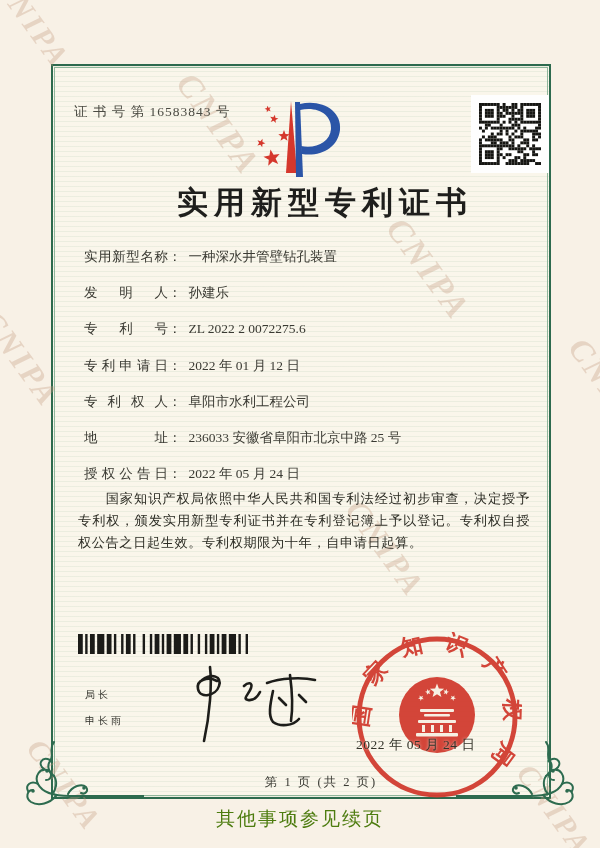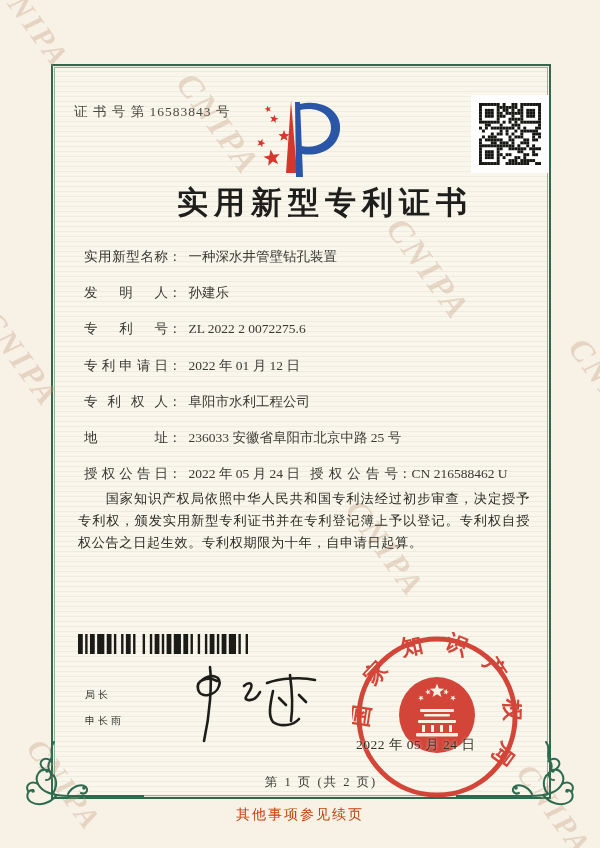--- a/index.html
+++ b/index.html
@@ -75,21 +75,21 @@
     text-shadow:0 0 3px rgba(250,246,236,0.85);
   }
   .pageno{
     left:51px;top:774px;width:540px;text-align:center;z-index:2;
     font-size:12.5px;color:#3a3a33;letter-spacing:2px;
   }
   .flourish{z-index:4;}
   .flourish.right{transform:scaleX(-1);}
   .footnote{
     left:0;top:806px;width:600px;text-align:center;z-index:2;
-    font-size:14px;color:#c2410c;letter-spacing:2px;
+    font-size:19px;color:#4d7c0f;letter-spacing:2px;
   }
 </style>
 </head>
 <body>
 
 <div class="cert">
   <div class="cert-inner-line"></div>
 </div>
 
 <div class="abs z2 cert-no">证 书 号 第 16583843 号</div>
@@ -366,21 +366,21 @@
 
 <div class="abs z2 title">实用新型专利证书</div>
 
 <div id="fields">
     <div class="frow" style="top: 248px;"><span class="flabel">实用新型名称</span><span>：</span><span class="fvalue">一种深水井管壁钻孔装置</span></div>
     <div class="frow" style="top: 284.2px;"><span class="flabel">发明人</span><span>：</span><span class="fvalue">孙建乐</span></div>
     <div class="frow" style="top: 320.4px;"><span class="flabel">专利号</span><span>：</span><span class="fvalue">ZL 2022 2 0072275.6</span></div>
     <div class="frow" style="top: 356.6px;"><span class="flabel">专利申请日</span><span>：</span><span class="fvalue">2022 年 01 月 12 日</span></div>
     <div class="frow" style="top: 392.8px;"><span class="flabel">专利权人</span><span>：</span><span class="fvalue">阜阳市水利工程公司</span></div>
     <div class="frow" style="top: 429px;"><span class="flabel">地址</span><span>：</span><span class="fvalue">236033 安徽省阜阳市北京中路 25 号</span></div>
-    <div class="frow" style="top: 465.2px;"><span class="flabel">授权公告日</span><span>：</span><span class="fvalue">2022 年 05 月 24 日</span><span class="fextra"><span class="flabel2">授权公告号</span><span>：</span><span>CN 216588462 U</span></span></div>
+    <div class="frow" style="top: 465.2px;"><span class="flabel">授权公告日</span><span>：</span><span class="fvalue">2022 年 05 月 24 日</span></div>
   </div>
 
 <div class="abs bodytext" id="bodytext">
     <p>国家知识产权局依照中华人民共和国专利法经过初步审查，决定授予专利权，颁发实用新型专利证书并在专利登记簿上予以登记。专利权自授权公告之日起生效。专利权期限为十年，自申请日起算。</p>
   </div>
 
 <svg class="abs barcode" id="barcode" width="170" height="20" preserveAspectRatio="none" viewBox="0 0 71 20">
     <rect x="0" y="0" width="2" height="20" fill="#1b1b18"></rect>
     <rect x="3" y="0" width="1" height="20" fill="#1b1b18"></rect>
     <rect x="5" y="0" width="2" height="20" fill="#1b1b18"></rect>

